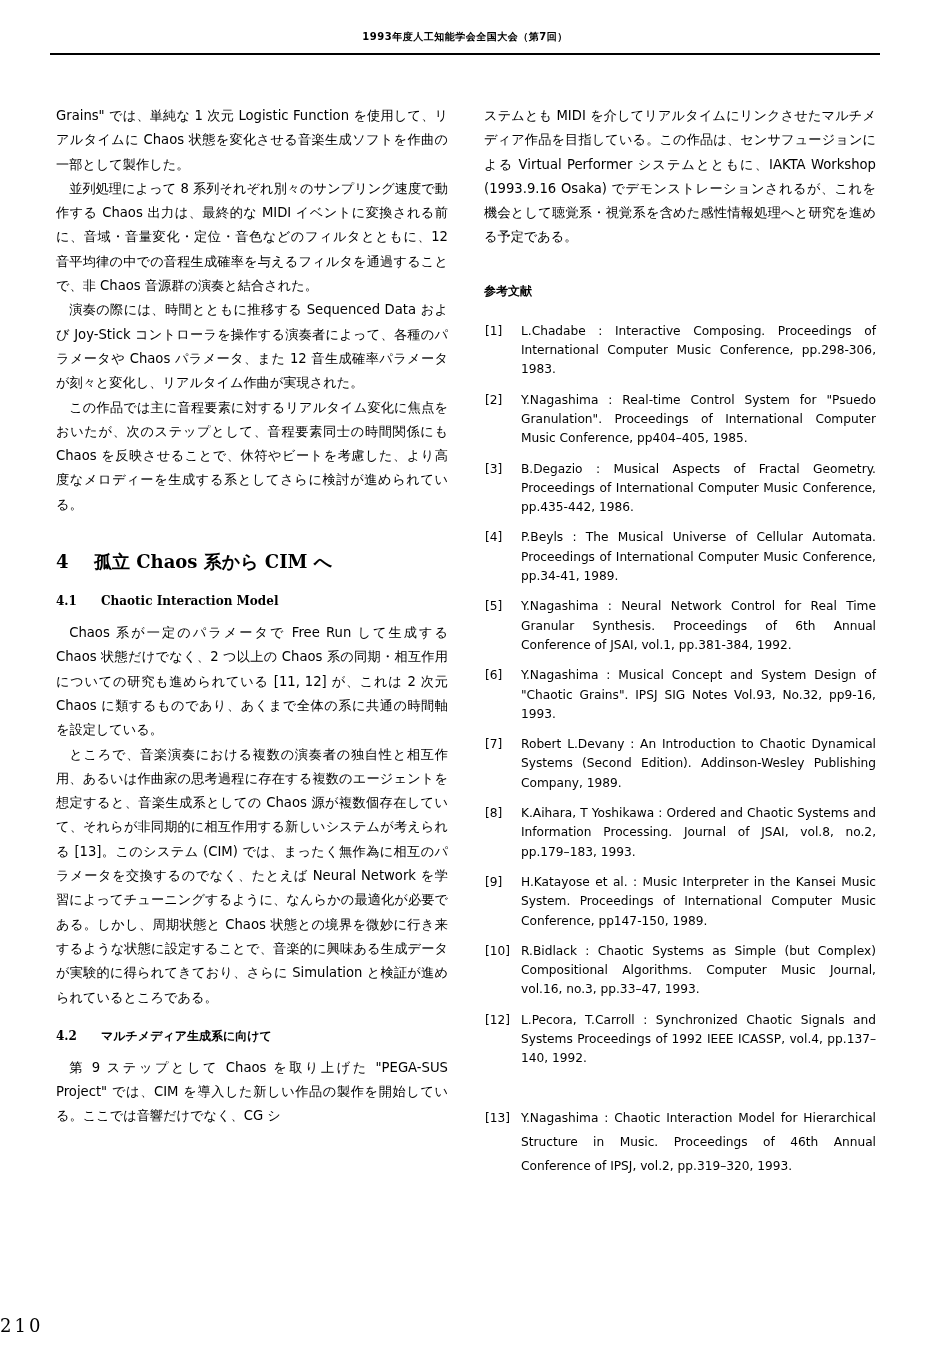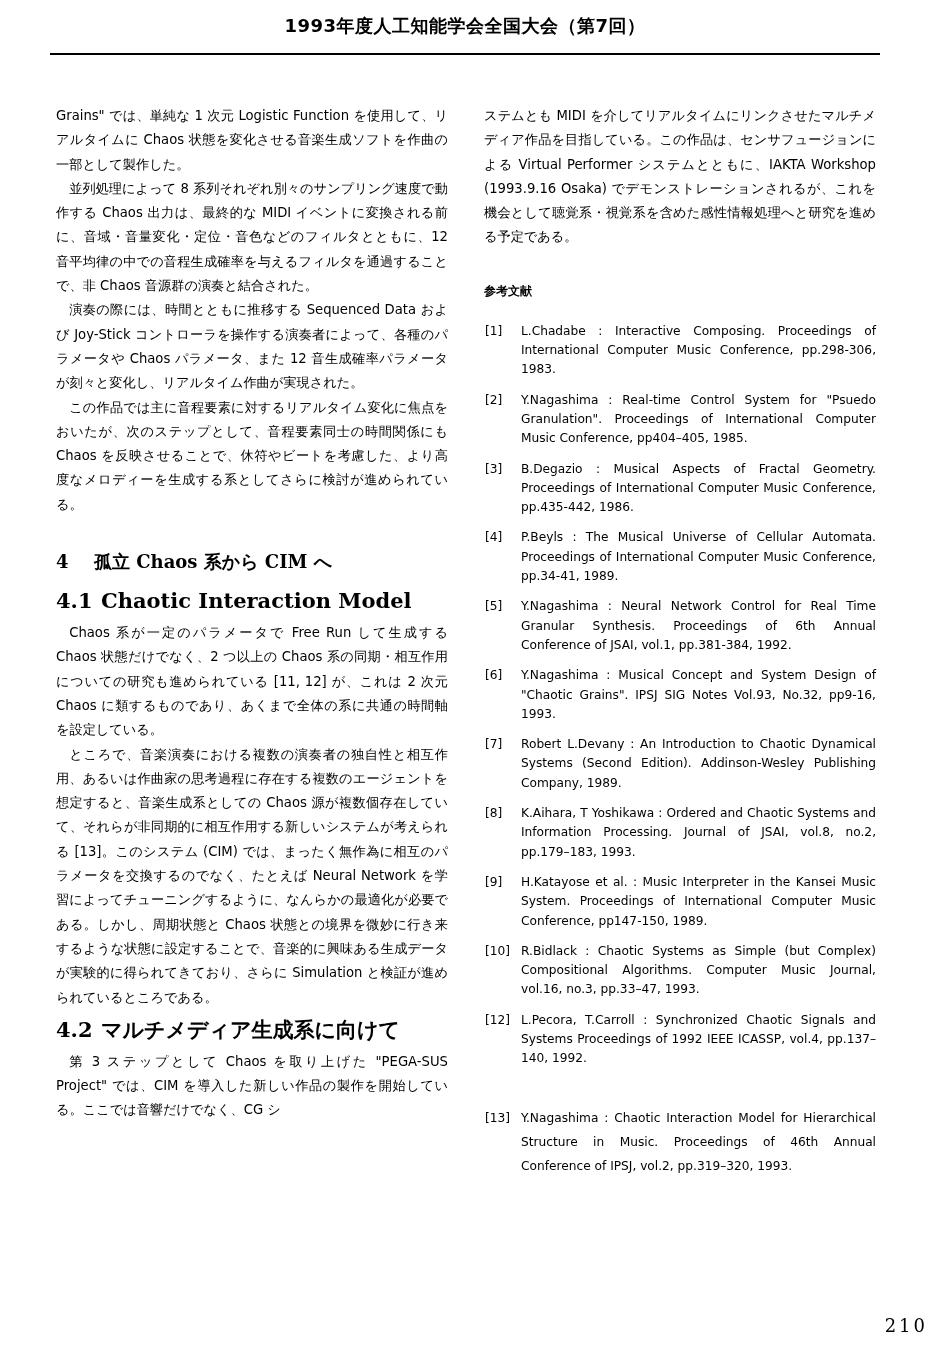--- a/index.html
+++ b/index.html
@@ -1,22 +1,22 @@
 <!DOCTYPE html>
 <html><head>
 <meta charset="utf-8">
 <style>
   html, body { margin: 0; padding: 0; background: #ffffff; }
   body {
     width: 928px; height: 1368px; position: relative; overflow: hidden;
     color: #000; font-family: "DejaVu Sans", sans-serif;
   }
   .header {
-    position: absolute; left: 55px; top: 14px; width: 820px;
-    text-align: center; font-size: 18px; font-weight: bold; letter-spacing: 0.5px;
+    position: absolute; left: 55px; top: 30px; width: 820px;
+    text-align: center; font-size: 10px; font-weight: bold; letter-spacing: 0.5px;
   }
   .header-rule {
     position: absolute; left: 50px; top: 53px; width: 830px; height: 0;
     border-top: 2px solid #000;
   }
   .col {
     position: absolute; top: 104px; width: 392px;
   }
   .col-left { left: 56px; }
   .col-right { left: 484px; width: 392px; }
@@ -24,35 +24,35 @@
     font-size: 13.2px; line-height: 24.3px; margin: 0; text-align: justify;
     text-justify: inter-character;
   }
   .indent { text-indent: 1em; }
   .sec-title {
     font-family: "DejaVu Serif", serif; font-weight: bold; font-size: 18px;
     margin: 28px 0 0 0; height: 34px; line-height: 34px;
   }
   .sec-title .num { display: inline-block; width: 38px; }
   .subsec-title {
-    font-family: "DejaVu Serif", serif; font-weight: bold; font-size: 21px;
+    font-family: "DejaVu Serif", serif; font-weight: bold; font-size: 12px;
     margin: 6px 0 4px 0; height: 32px; line-height: 32px;
   }
   .subsec-title .num { display: inline-block; width: 45px; }
   .refs-title {
     font-weight: bold; font-size: 12px; margin: 26px 0 16px 0; height: 30px; line-height: 30px;
   }
   .ref {
     display: flex; font-size: 12.2px; line-height: 19.3px; margin-bottom: 11px;
     text-align: justify;
   }
   .ref .ref-num { width: 36px; flex: 0 0 36px; text-align: left; padding-left: 1px; }
   .ref .ref-text { flex: 1; }
   .page-number {
-    position: absolute; left: 0; width: 928px; top: 1315px; text-align: right;
+    position: absolute; left: 0; width: 928px; top: 1315px; text-align: left;
     font-family: "DejaVu Serif", serif; font-size: 18px; letter-spacing: 3px;
   }
 </style>
 </head>
 <body>
 
 <div class="header">1993年度人工知能学会全国大会（第7回）</div>
 <div class="header-rule"></div>
 
 <div class="col col-left">
@@ -64,24 +64,24 @@
   <div class="sec-title">
     <span class="num">4</span><span>孤立 Chaos 系から CIM へ</span>
   </div>
 
   <div class="subsec-title">
     <span class="num">4.1</span><span>Chaotic Interaction Model</span>
   </div>
   <p class="para indent">Chaos 系が一定のパラメータで Free Run して生成する Chaos 状態だけでなく、2 つ以上の Chaos 系の同期・相互作用についての研究も進められている [11, 12] が、これは 2 次元 Chaos に類するものであり、あくまで全体の系に共通の時間軸を設定している。</p>
   <p class="para indent">ところで、音楽演奏における複数の演奏者の独自性と相互作用、あるいは作曲家の思考過程に存在する複数のエージェントを想定すると、音楽生成系としての Chaos 源が複数個存在していて、それらが非同期的に相互作用する新しいシステムが考えられる [13]。このシステム (CIM) では、まったく無作為に相互のパラメータを交換するのでなく、たとえば Neural Network を学習によってチューニングするように、なんらかの最適化が必要である。しかし、周期状態と Chaos 状態との境界を微妙に行き来するような状態に設定することで、音楽的に興味ある生成データが実験的に得られてきており、さらに Simulation と検証が進められているところである。</p>
 
-  <div class="subsec-title" style="margin-top:4px;">
+  <div class="subsec-title" style="margin-top:10px;">
     <span class="num">4.2</span><span>マルチメディア生成系に向けて</span>
   </div>
-  <p class="para indent">第 3 ステップとして Chaos を取り上げた "PEGA-SUS Project" では、CIM を導入した新しい作品の製作を開始している。ここでは音響だけでなく、CG シ</p>
+  <p class="para indent">第 9 ステップとして Chaos を取り上げた "PEGA-SUS Project" では、CIM を導入した新しい作品の製作を開始している。ここでは音響だけでなく、CG シ</p>
 </div>
 
 <div class="col col-right">
   <p class="para">ステムとも MIDI を介してリアルタイムにリンクさせたマルチメディア作品を目指している。この作品は、センサフュージョンによる Virtual Performer システムとともに、IAKTA Workshop (1993.9.16 Osaka) でデモンストレーションされるが、これを機会として聴覚系・視覚系を含めた感性情報処理へと研究を進める予定である。</p>
 
   <div class="refs-title">参考文献</div>
 
   <div>
     <div class="ref">
         <span class="ref-num">[1]</span>

